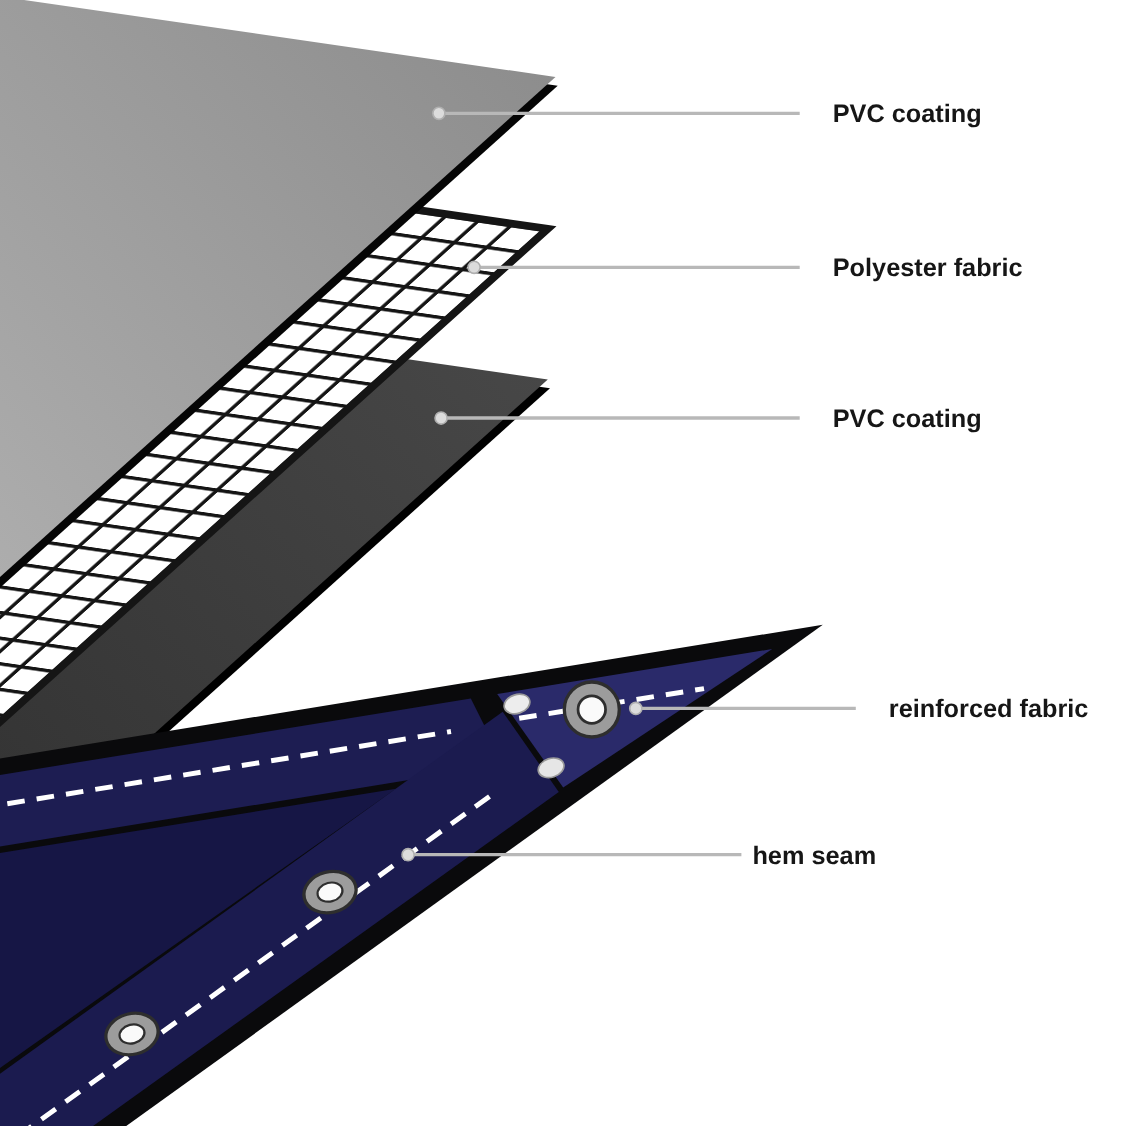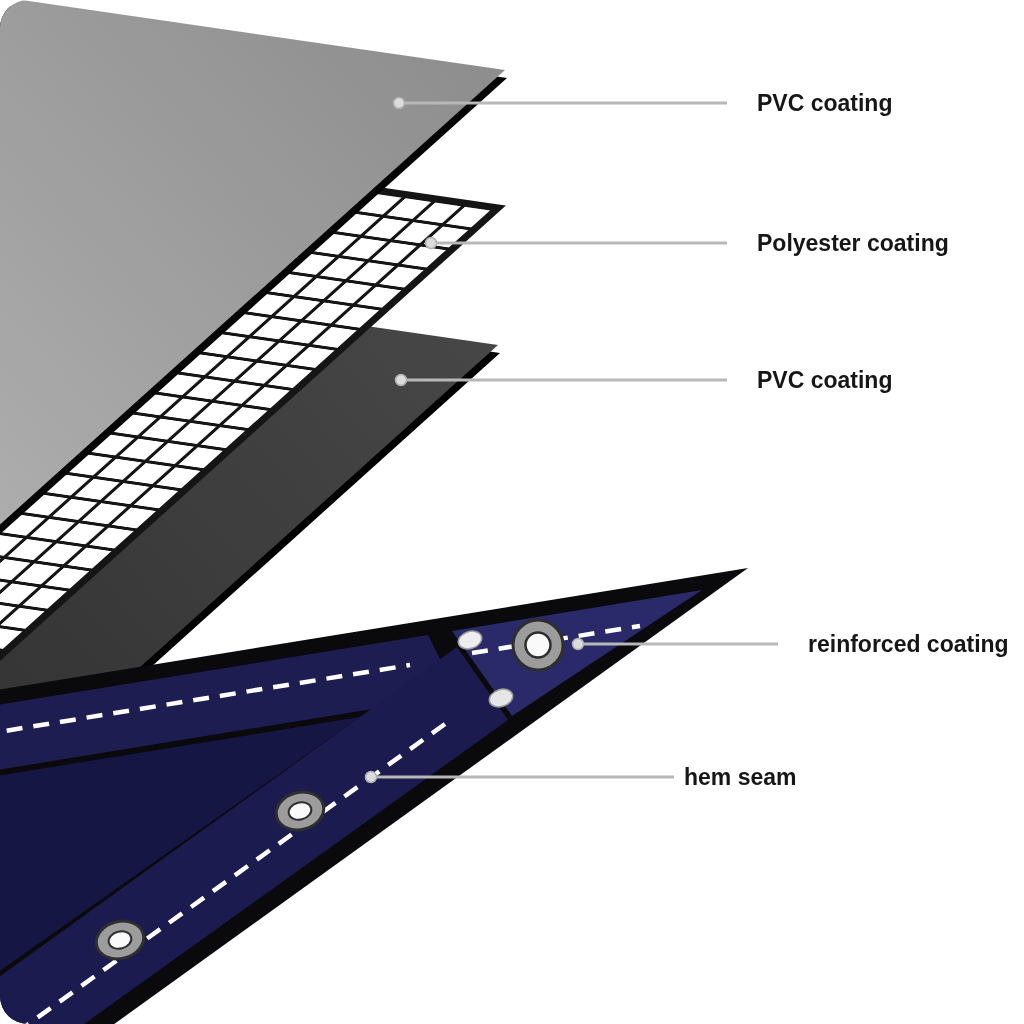--- a/index.html
+++ b/index.html
@@ -1,18 +1,18 @@
 <!DOCTYPE html>
 <html><head>
 <meta charset="utf-8">
 <style>
   html,body{margin:0;padding:0;background:#ffffff;}
   .stage{
     position:relative;width:1024px;height:1024px;overflow:hidden;
-    background:#ffffff;font-family:"Liberation Sans",sans-serif;border-radius:28px;
+    background:#ffffff;font-family:"Liberation Sans",sans-serif;
   }
   .stage svg{position:absolute;left:0;top:0;}
   .callout{
     position:absolute;font-weight:700;font-size:23px;line-height:30px;
     color:#161616;white-space:nowrap;
   }
   #c0{left:757px;top:88px;}
   #c1{left:757px;top:228px;}
   #c2{left:757px;top:365px;}
   #c3{left:808px;top:629px;}
@@ -96,17 +96,17 @@
     <g fill="#dcdcdc" stroke="#b0b0b0" stroke-width="1.5">
       <circle cx="399" cy="103" r="5.5"></circle>
       <circle cx="431" cy="243" r="5.5"></circle>
       <circle cx="401" cy="380" r="5.5"></circle>
       <circle cx="578" cy="644" r="5.5"></circle>
       <circle cx="371" cy="777" r="5.5"></circle>
     </g>
   </svg>
 
   <div class="callout" id="c0">PVC coating</div>
-  <div class="callout" id="c1">Polyester coating</div>
+  <div class="callout" id="c1">Polyester fabric</div>
   <div class="callout" id="c2">PVC coating</div>
-  <div class="callout" id="c3">reinforced coating</div>
+  <div class="callout" id="c3">reinforced fabric</div>
   <div class="callout" id="c4">hem seam</div>
 </div>
 
 </body></html>

